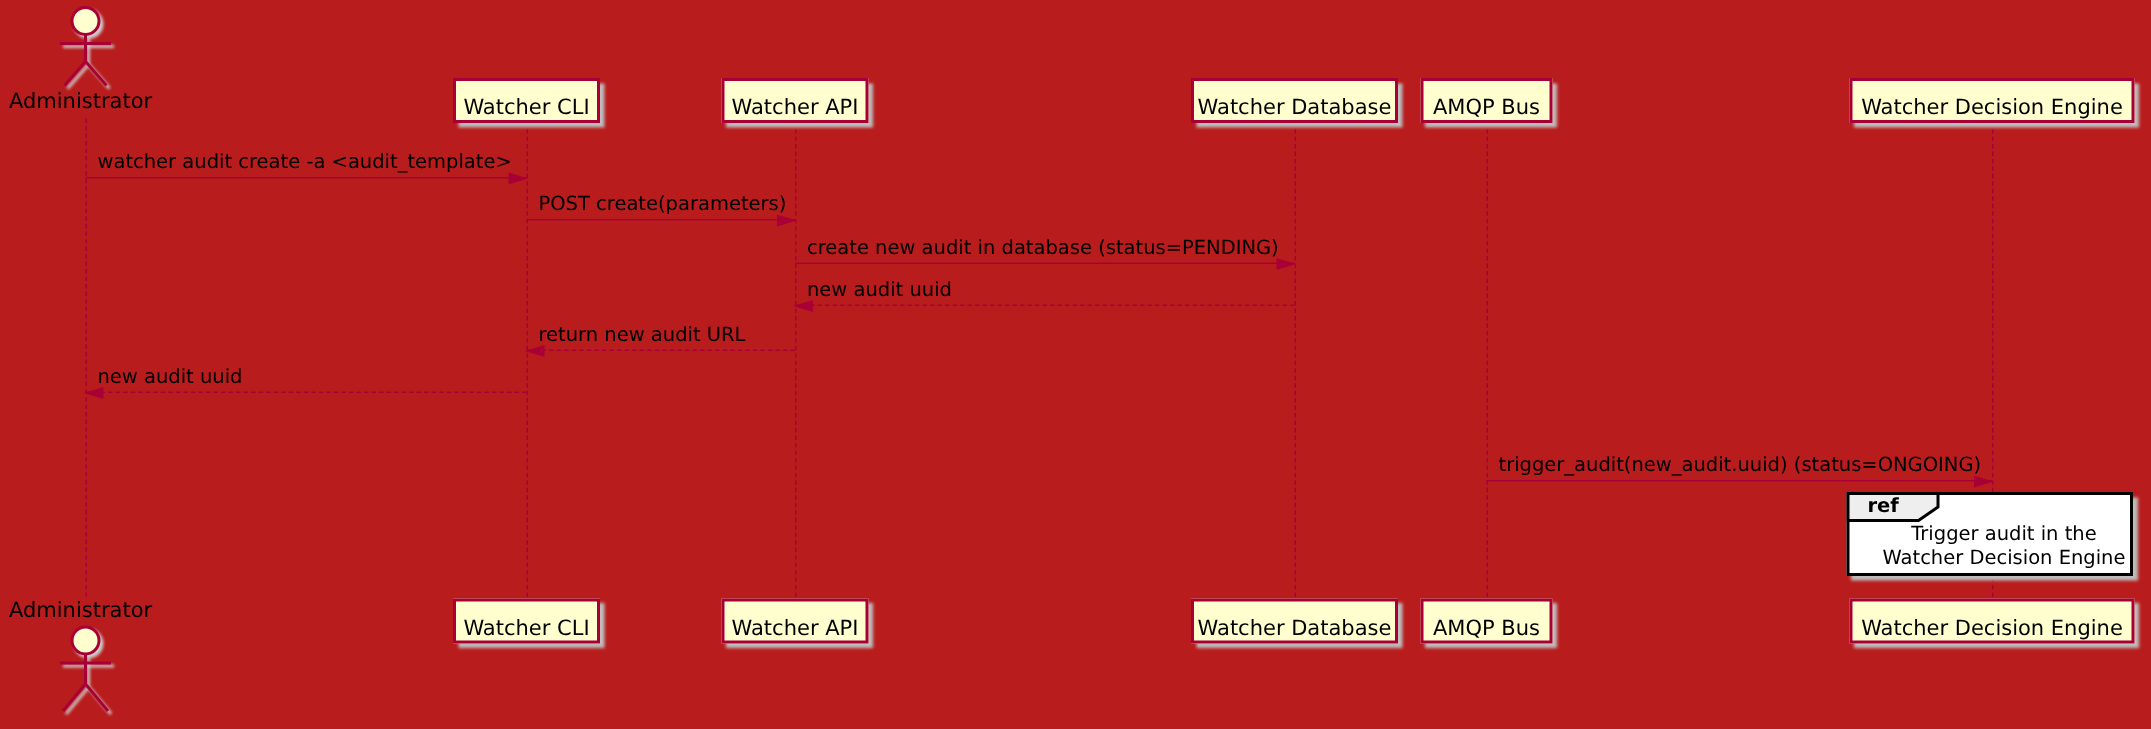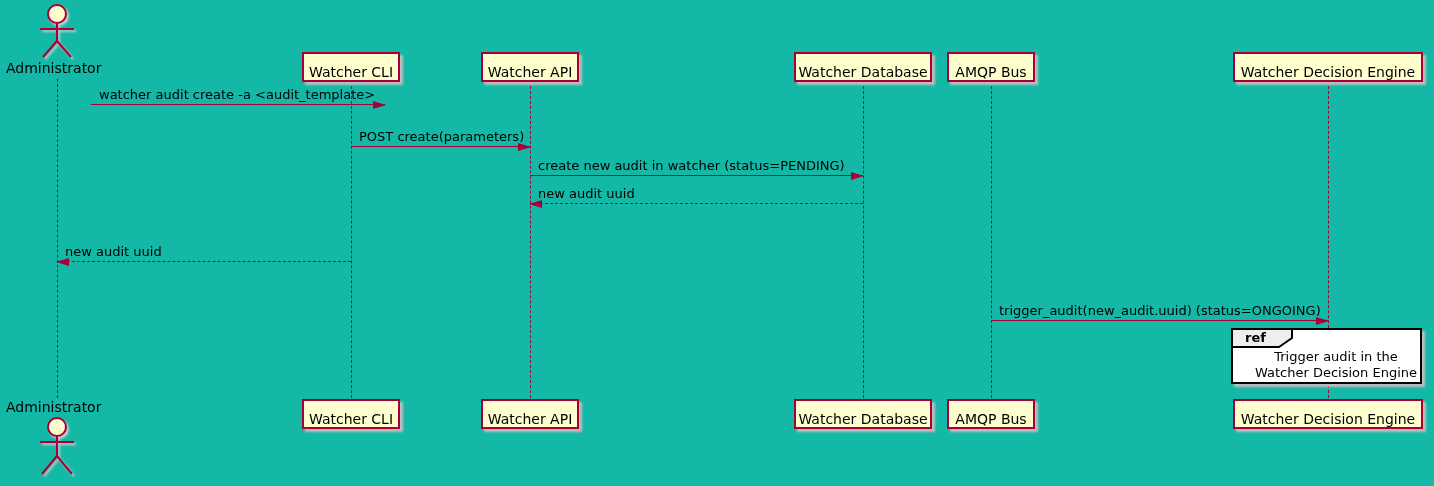--- a/index.html
+++ b/index.html
@@ -1,20 +1,20 @@
 <!DOCTYPE html>
 <html><head>
 <meta charset="utf-8">
 <style>
   html, body { margin: 0; padding: 0; background: #ffffff; }
   #canvas {
     position: relative;
     width: 1434px;
     height: 486px;
-    background: #14b8a6;
+    background: #b91c1c;
     font-family: "DejaVu Sans", sans-serif;
     color: #000;
     overflow: hidden;
   }
   .participant {
     position: absolute;
     box-sizing: border-box;
     height: 30px;
     background: #fefece;
     border: 2px solid #a80036;
@@ -131,44 +131,49 @@
   <div class="participant" style="left:794px; top:52px; width:138px;">
     <span>Watcher Database</span>
   </div>
   <div class="participant" style="left:947px; top:52px; width:88px;">
     <span>AMQP Bus</span>
   </div>
   <div class="participant" style="left:1233px; top:52px; width:190px;">
     <span>Watcher Decision Engine</span>
   </div>
 
-  <div class="msg" style="left:57px; top:87px; width:294px;margin-left:34px;">
+  <div class="msg" style="left:57px; top:101px; width:294px;">
     <span class="msg-label">watcher audit create -a &lt;audit_template&gt;</span>
     <div class="msg-line line-solid"></div>
     <div class="arrowhead arr-r"></div>
   </div>
 
   <div class="msg" style="left:351px; top:129px; width:179px;">
     <span class="msg-label">POST create(parameters)</span>
     <div class="msg-line line-solid"></div>
     <div class="arrowhead arr-r"></div>
   </div>
 
   <div class="msg" style="left:530px; top:158px; width:333px;">
-    <span class="msg-label">create new audit in watcher (status=PENDING)</span>
+    <span class="msg-label">create new audit in database (status=PENDING)</span>
     <div class="msg-line line-solid"></div>
     <div class="arrowhead arr-r"></div>
   </div>
 
   <div class="msg" style="left:530px; top:186px; width:333px;">
     <span class="msg-label">new audit uuid</span>
     <div class="msg-line line-dashed"></div>
     <div class="arrowhead arr-l"></div>
   </div>
 
+  <div class="msg" style="left:351px; top:216px; width:179px;">
+    <span class="msg-label">return new audit URL</span>
+    <div class="msg-line line-dashed"></div>
+    <div class="arrowhead arr-l"></div>
+  </div>
 
   <div class="msg" style="left:57px; top:244px; width:294px;">
     <span class="msg-label">new audit uuid</span>
     <div class="msg-line line-dashed"></div>
     <div class="arrowhead arr-l"></div>
   </div>
 
 
   <div class="msg" style="left:991px; top:303px; width:337px;">
     <span class="msg-label">trigger_audit(new_audit.uuid) (status=ONGOING)</span>

